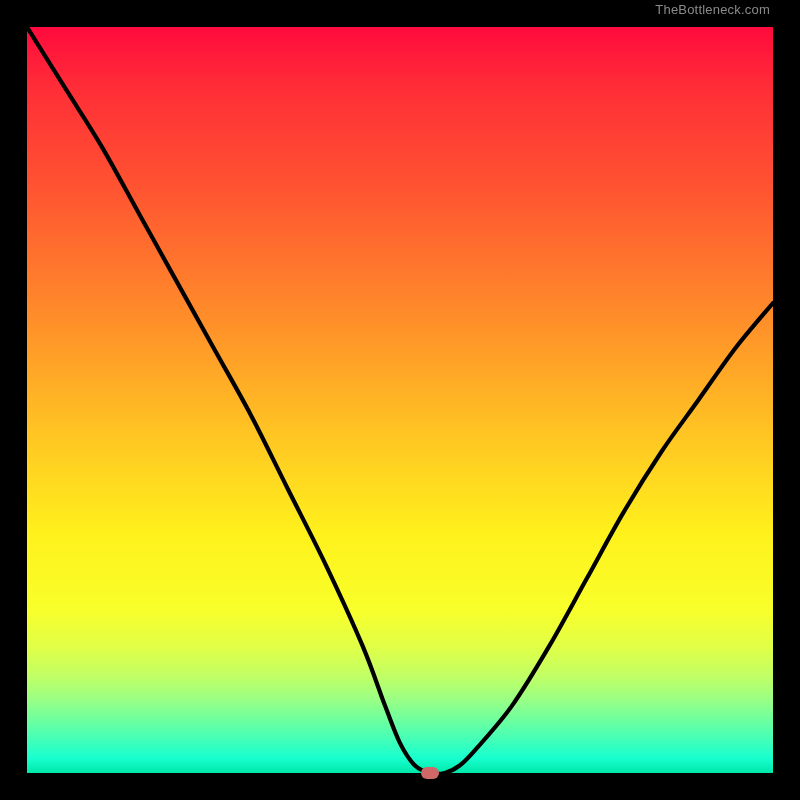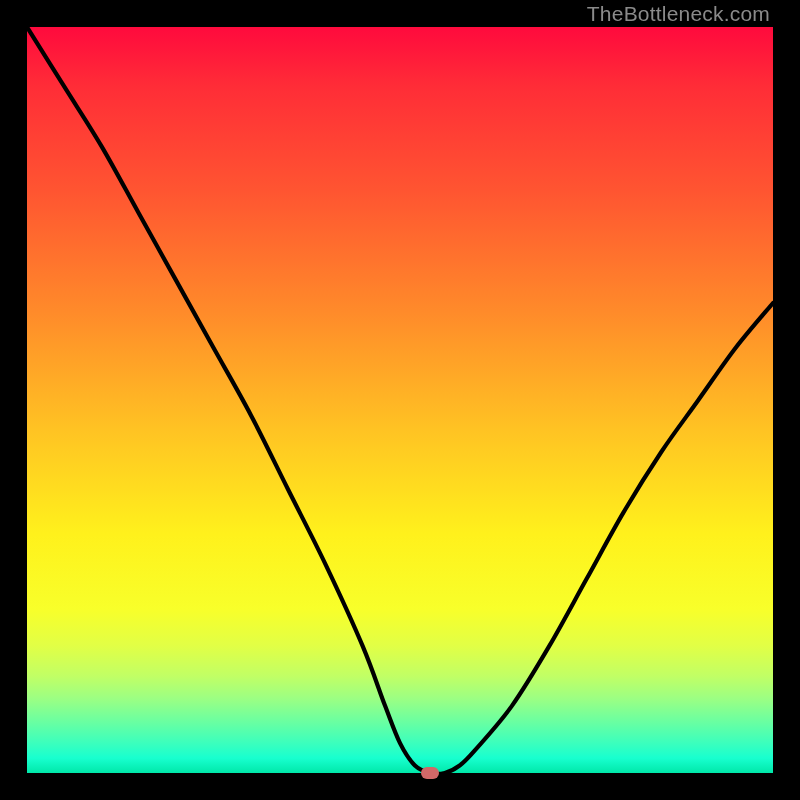--- a/index.html
+++ b/index.html
@@ -39,21 +39,21 @@
       #3bffbd 96%,
       #18ffcf 98%,
       #00e8a9 100%
     );
   }
   .watermark {
     position: absolute;
     top: 2px;
     right: 30px;
     color: #8a8a8a;
-    font-size: 21px;
+    font-size: 13px;
     font-weight: 500;
     letter-spacing: 0.2px;
   }
   svg.curve {
     position: absolute;
     left: 0;
     top: 0;
     width: 746px;
     height: 746px;
   }

